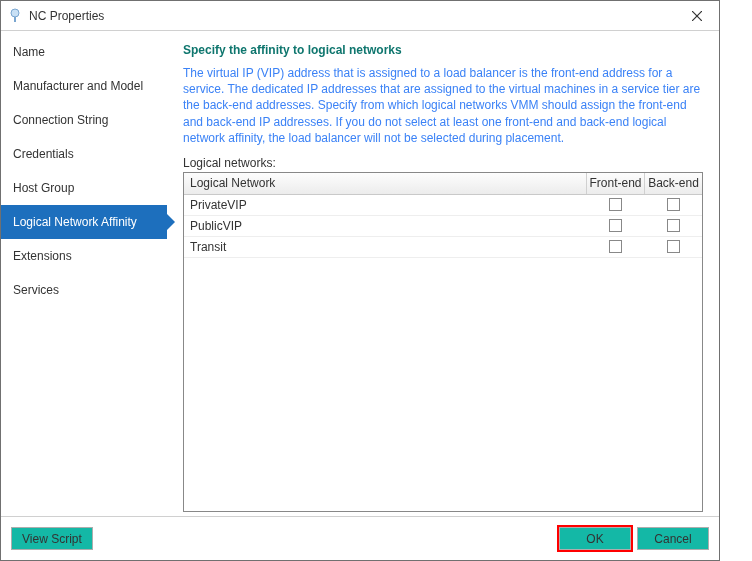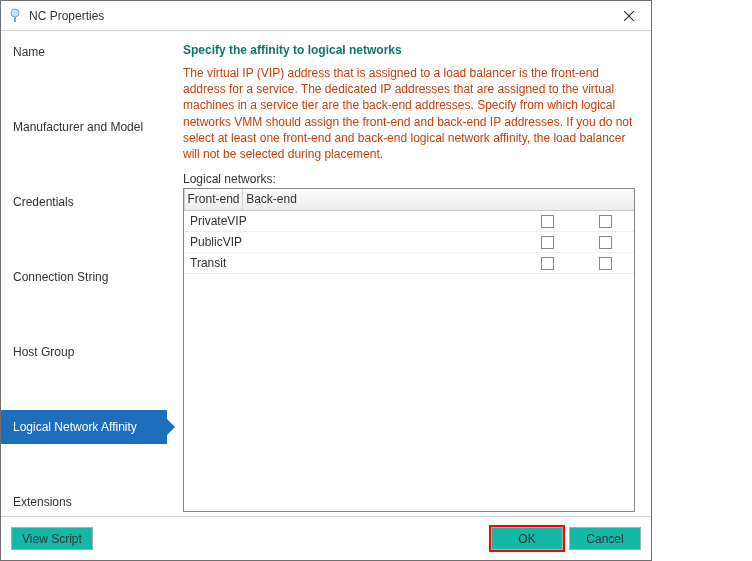--- a/index.html
+++ b/index.html
@@ -4,21 +4,21 @@
 <style>
   * { box-sizing: border-box; }
   html, body {
     margin: 0; padding: 0;
     font-family: "Segoe UI", Tahoma, sans-serif;
     font-size: 12px;
     color: #333;
     background: #fff;
   }
   .window {
-    width: 652px; height: 561px;
+    width: 720px; height: 561px;
     border: 1px solid #707070;
     display: flex; flex-direction: column;
     position: relative;
     justify-content: flex-end;
   }
   .titlebar {
     height: 30px;
     display: flex; align-items: center;
     padding: 0 0 0 6px;
     border-bottom: 1px solid #d0d0d0;
@@ -35,21 +35,20 @@
     font-size: 14px; color: #333;
   }
   .body {
     flex: 1; display: flex; min-height: 0;
   }
   .sidebar {
     width: 166px;
     background: #fff;
     display: flex; flex-direction: column;
     padding-top: 4px;
-    gap: 41px;
   }
   .nav-item {
     position: relative;
     padding: 10px 10px 10px 12px;
     font-size: 12px;
     color: #333;
     cursor: default;
   }
   .nav-item.selected {
     background: #1d6fbd;
@@ -72,21 +71,21 @@
     min-width: 0;
   }
   .header {
     color: #0f766e;
     font-size: 12px;
     font-weight: 700;
     margin-bottom: 8px;
   }
   .desc {
     font-size: 12px;
-    color: #c2410c;
+    color: #3b82f6;
     line-height: 1.35;
     margin-bottom: 10px;
   }
   .list-label { font-size: 12px; margin-bottom: 2px; }
   .grid {
     flex: 1; min-height: 0;
     border: 1px solid #888;
     display: flex; flex-direction: column;
     overflow: hidden;
   }
@@ -168,35 +167,36 @@
         <line x1="0" y1="0" x2="10" y2="10" stroke="#333" stroke-width="1.2"></line>
         <line x1="10" y1="0" x2="0" y2="10" stroke="#333" stroke-width="1.2"></line>
       </svg>
     </div>
   </div>
 
   <div class="body">
     <div class="sidebar">
       <div class="nav-item">Name</div>
       <div class="nav-item">Manufacturer and Model</div>
+      <div class="nav-item">Connection String</div>
       <div class="nav-item">Credentials</div>
-      <div class="nav-item">Connection String</div>
       <div class="nav-item">Host Group</div>
       <div class="nav-item selected">Logical Network Affinity</div>
       <div class="nav-item">Extensions</div>
       <div class="nav-item">Services</div>
     </div>
 
     <div class="content">
       <div class="header">Specify the affinity to logical networks</div>
       <div class="desc">The virtual IP (VIP) address that is assigned to a load balancer is the front-end address for a service. The dedicated IP addresses that are assigned to the virtual machines in a service tier are the back-end addresses. Specify from which logical networks VMM should assign the front-end and back-end IP addresses. If you do not select at least one front-end and back-end logical network affinity, the load balancer will not be selected during placement.</div>
       <div class="list-label">Logical networks:</div>
 
       <div class="grid">
         <div class="grid-head">
+          <div class="col-name">Logical Network</div>
           <div class="col-fe">Front-end</div>
           <div class="col-be">Back-end</div>
         </div>
         <div class="grid-rows">
           <div class="grid-row">
             <div class="col-name">PrivateVIP</div>
             <div class="col-fe">
                 <span class="chk"></span>
               </div>
             <div class="col-be">

